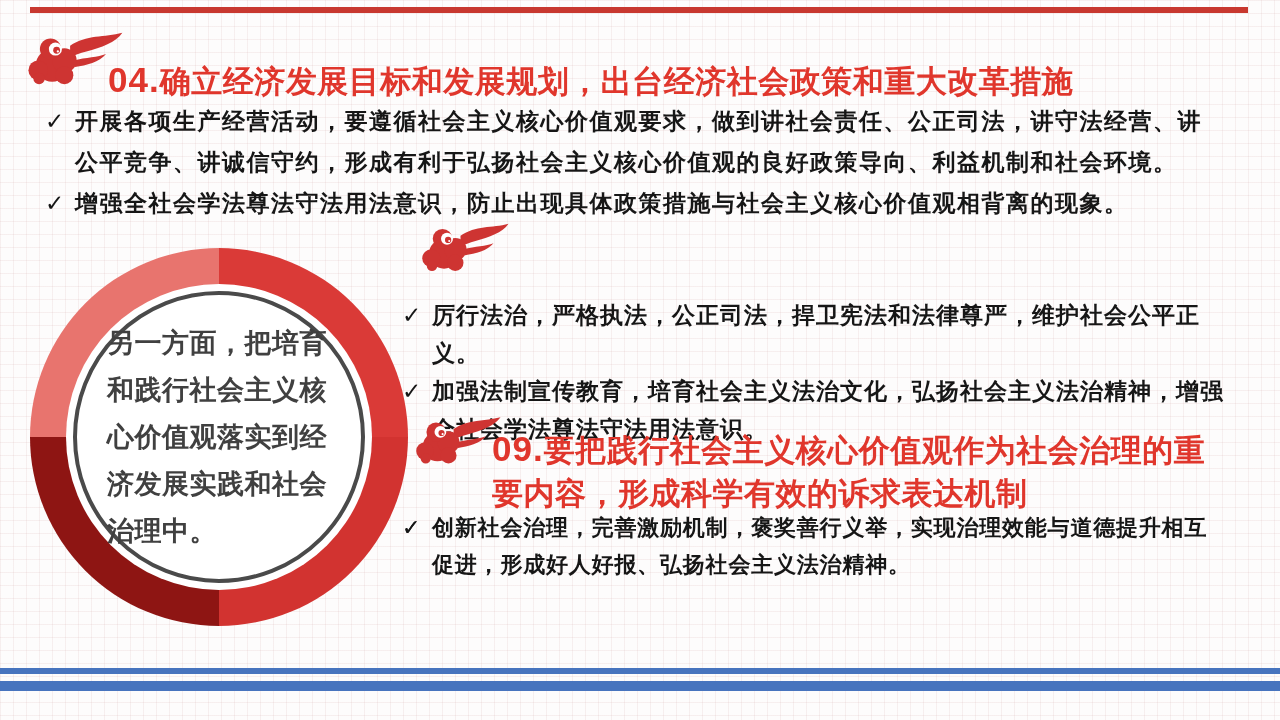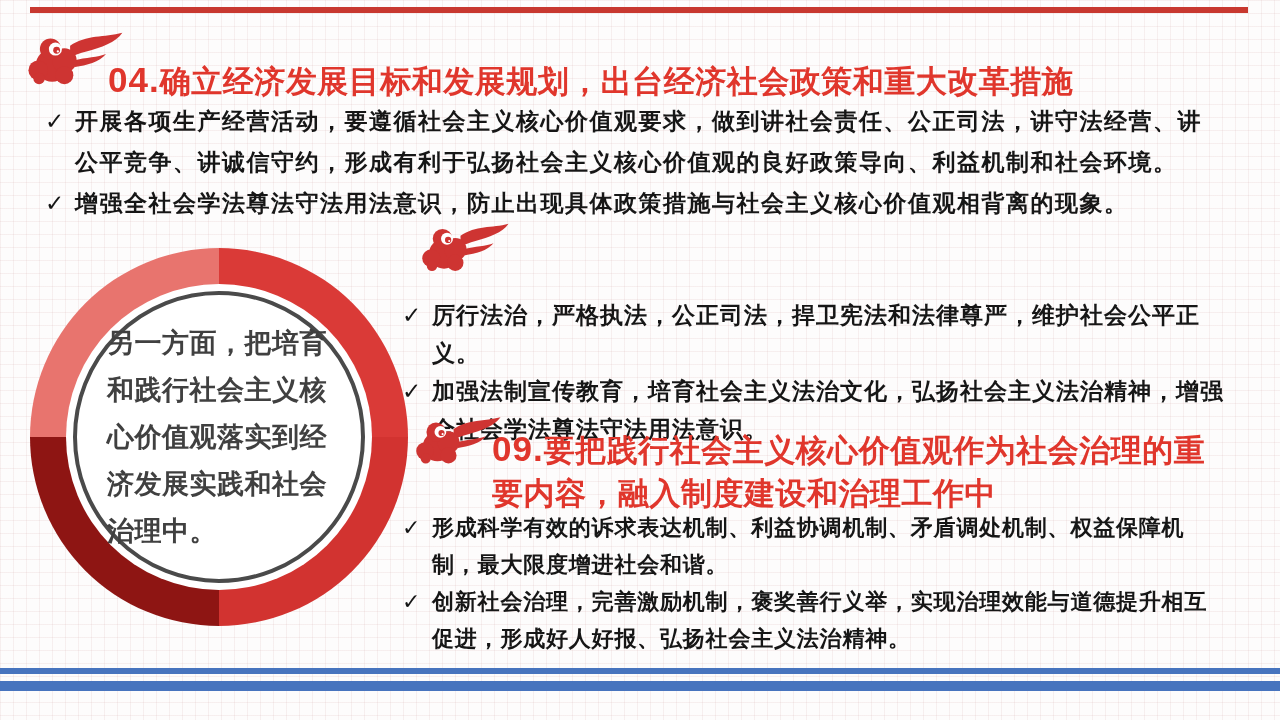--- a/index.html
+++ b/index.html
@@ -116,23 +116,23 @@
     </svg>
 
   <ul class="bullets b05">
     <li><span class="check">✓</span><span>厉行法治，严格执法，公正司法，捍卫宪法和法律尊严，维护社会公平正义。</span></li>
     <li><span class="check">✓</span><span>加强法制宣传教育，培育社会主义法治文化，弘扬社会主义法治精神，增强全社会学法尊法守法用法意识。</span></li>
   </ul>
 
   <svg class="cloud cloud-06" viewBox="0 0 120 70">
       <use href="#cloud-shape" xlink:href="#cloud-shape"></use>
     </svg>
-  <div class="sec-title t06"><span class="num">09.</span><span class="ttl">要把践行社会主义核心价值观作为社会治理的重要内容，融入制度建设和治理工作中</span></div>
+  <div class="sec-title t06"><span class="num">09.</span><span class="ttl">要把践行社会主义核心价值观作为社会治理的重要内容，形成科学有效的诉求表达机制</span></div>
 
   <ul class="bullets b06">
-    <li><span class="check">✓</span><span>形成科学有效的诉求表达机制、利益协调机制、矛盾调处机制、权益保障机制，最大限度增进社会和谐。</span></li>
+    <li><span class="check">✓</span></li>
     <li><span class="check">✓</span><span>创新社会治理，完善激励机制，褒奖善行义举，实现治理效能与道德提升相互促进，形成好人好报、弘扬社会主义法治精神。</span></li>
   </ul>
 
   <div class="blue-line-thin"></div>
   <div class="blue-line-thick"></div>
 
 </div>
 
 </body></html>

